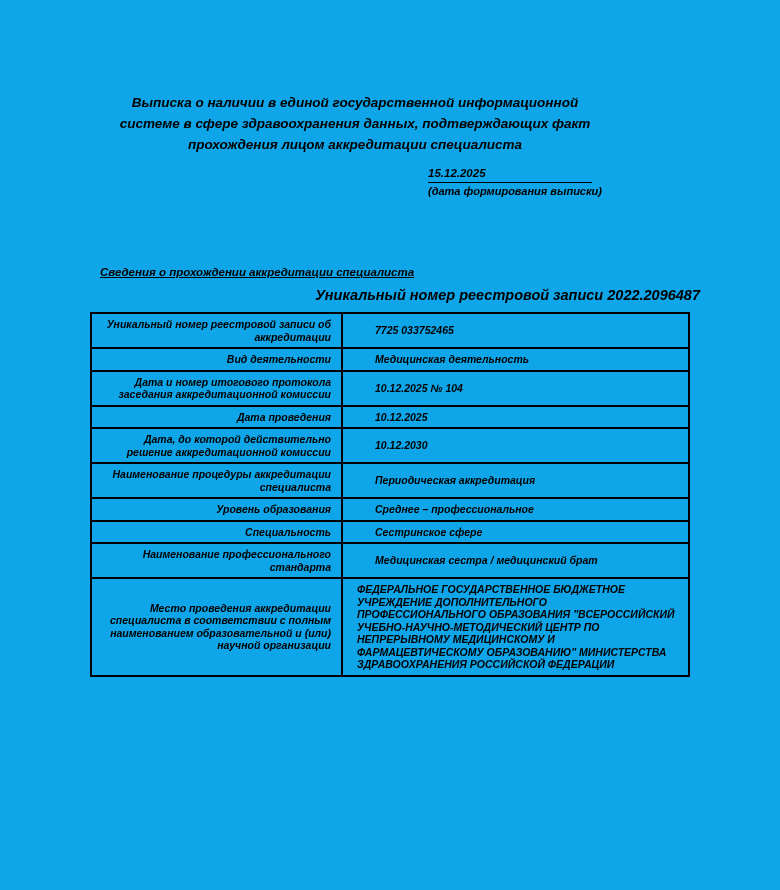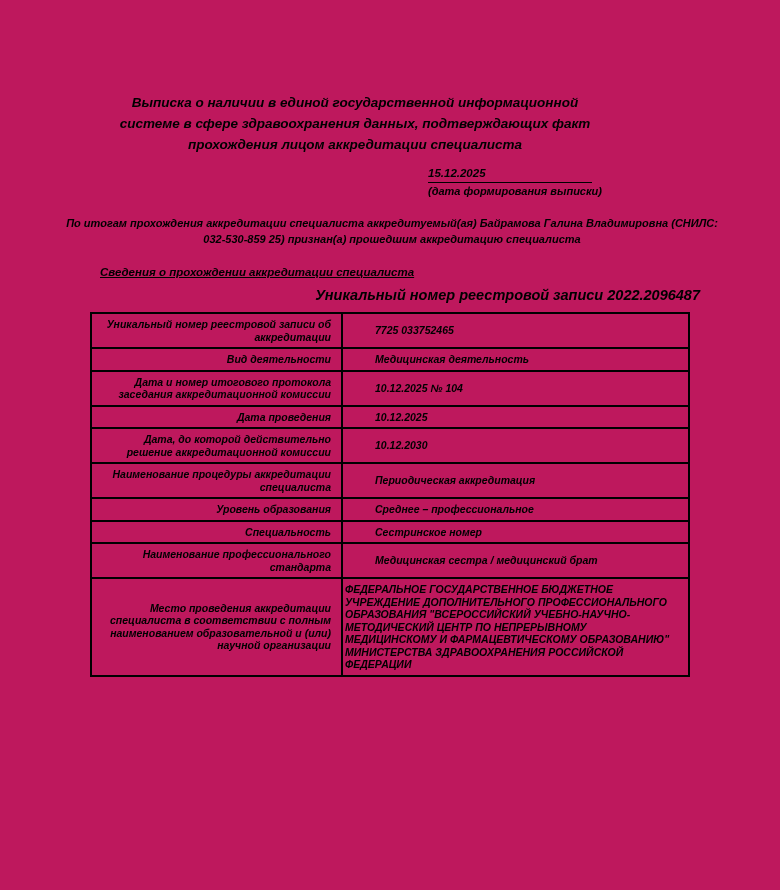--- a/index.html
+++ b/index.html
@@ -11,21 +11,21 @@
     width: 780px;
     height: 890px;
     font-family: "Liberation Sans", sans-serif;
     color: #000000;
     overflow: hidden;
   }
   .page {
     position: relative;
     width: 780px;
     height: 890px;
-    background: #be185d;
+    background: #0ea5e9;
   }
   .doc-title {
     position: absolute;
     top: 92px;
     left: 55px;
     width: 600px;
     text-align: center;
     font-weight: bold;
     font-style: italic;
     font-size: 13.5px;
@@ -106,44 +106,40 @@
     word-wrap: break-word;
   }
   table.acc-table td.cell-label {
     width: 232px;
     text-align: right;
   }
   table.acc-table td.cell-value {
     padding-left: 32px;
   }
   table.acc-table td.cell-value-upper {
-    padding-left: 2px;
+    padding-left: 14px;
   }
 </style>
 </head>
 <body>
 
 <div class="page">
 
   <div class="doc-title">
     <div>Выписка о наличии в единой государственной информационной</div>
     <div>системе в сфере здравоохранения данных, подтверждающих факт</div>
     <div>прохождения лицом аккредитации специалиста</div>
   </div>
 
   <div class="date-block">
     <div class="date-value">15.12.2025</div>
     <div class="date-line"></div>
     <div class="date-caption">(дата формирования выписки)</div>
   </div>
 
-  <div class="intro">
-    <div>По итогам прохождения аккредитации специалиста аккредитуемый(ая) Байрамова Галина Владимировна (СНИЛС:</div>
-    <div>032-530-859 25) признан(а) прошедшим аккредитацию специалиста</div>
-  </div>
 
   <div class="section-heading">Сведения о прохождении аккредитации специалиста</div>
 
   <div class="registry-heading">Уникальный номер реестровой записи 2022.2096487</div>
 
   <table class="acc-table">
     <tbody>
       <tr>
         <td class="cell-label">Уникальный номер реестровой записи об аккредитации</td>
         <td class="cell-value">7725 033752465</td>
@@ -167,21 +163,21 @@
       <tr>
         <td class="cell-label">Наименование процедуры аккредитации специалиста</td>
         <td class="cell-value">Периодическая аккредитация</td>
       </tr>
       <tr>
         <td class="cell-label">Уровень образования</td>
         <td class="cell-value">Среднее – профессиональное</td>
       </tr>
       <tr>
         <td class="cell-label">Специальность</td>
-        <td class="cell-value">Сестринское номер</td>
+        <td class="cell-value">Сестринское сфере</td>
       </tr>
       <tr>
         <td class="cell-label">Наименование профессионального стандарта</td>
         <td class="cell-value">Медицинская сестра / медицинский брат</td>
       </tr>
       <tr>
         <td class="cell-label">Место проведения аккредитации специалиста в соответствии с полным наименованием образовательной и (или) научной организации</td>
         <td class="cell-value cell-value-upper">ФЕДЕРАЛЬНОЕ ГОСУДАРСТВЕННОЕ БЮДЖЕТНОЕ УЧРЕЖДЕНИЕ ДОПОЛНИТЕЛЬНОГО ПРОФЕССИОНАЛЬНОГО ОБРАЗОВАНИЯ "ВСЕРОССИЙСКИЙ УЧЕБНО-НАУЧНО-МЕТОДИЧЕСКИЙ ЦЕНТР ПО НЕПРЕРЫВНОМУ МЕДИЦИНСКОМУ И ФАРМАЦЕВТИЧЕСКОМУ ОБРАЗОВАНИЮ" МИНИСТЕРСТВА ЗДРАВООХРАНЕНИЯ РОССИЙСКОЙ ФЕДЕРАЦИИ</td>
       </tr>
     </tbody>

